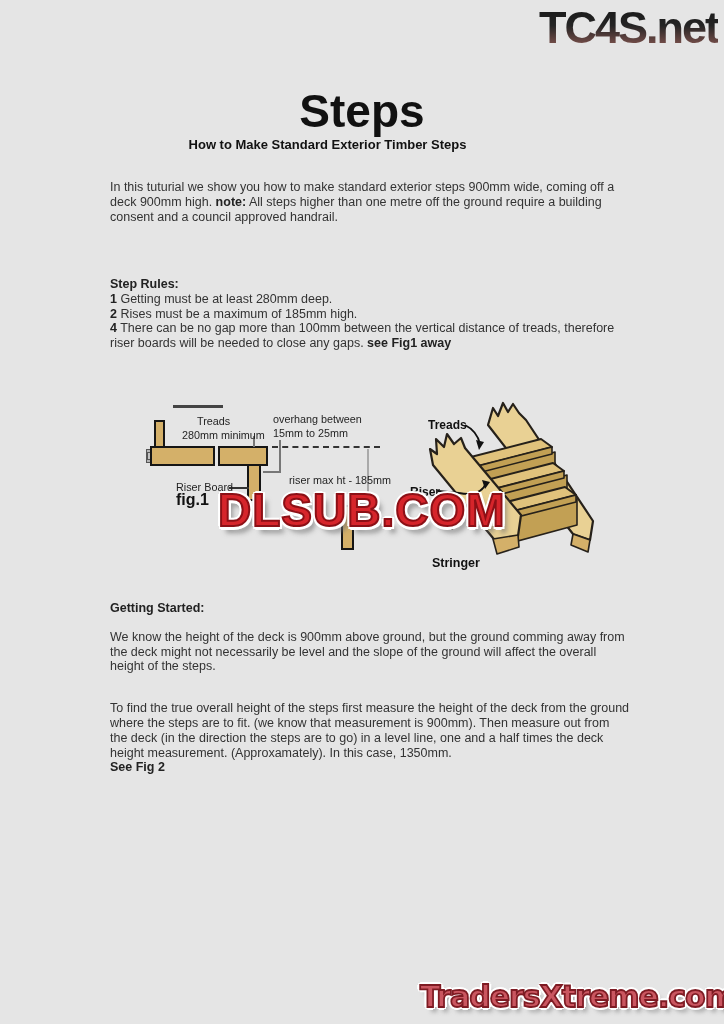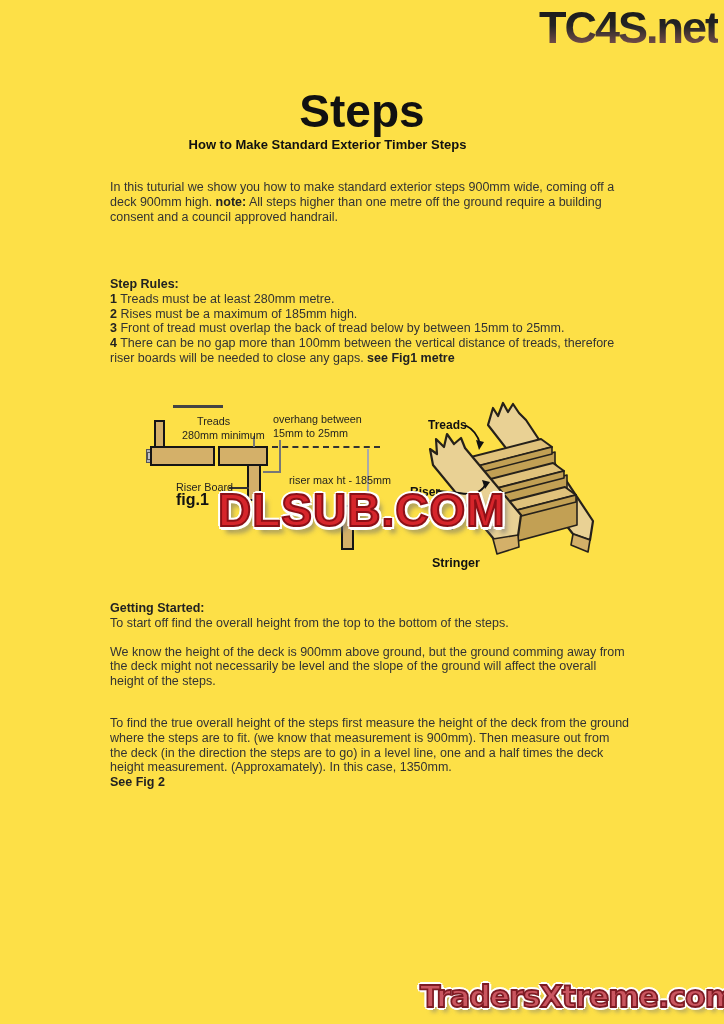--- a/index.html
+++ b/index.html
@@ -1,16 +1,16 @@
 <!DOCTYPE html>
 <html style="--wood: #d4b069; --wood_light: #e0c27c; --wood_lighter: #e9d194; --wood_dark: #c2a054; --watermark_red: #d6252b; --footer_red: #ca5660;"><head>
 <meta charset="utf-8">
 <style>
   html,body{margin:0;padding:0;background:#fff;}
-  #page{position:relative;width:724px;height:1024px;background:#fde047;overflow:hidden;
+  #page{position:relative;width:724px;height:1024px;background:#e5e5e5;overflow:hidden;
         font-family:"Liberation Sans",sans-serif;color:#333;}
   .abs{position:absolute;}
 
   
   #tc4s{top:2px;right:6px;font-weight:bold;font-size:45px;letter-spacing:-2px;
         font-family:"Liberation Sans",sans-serif;color:#222;
         background:linear-gradient(to bottom,#161616 0%,#242424 45%,#6e4a46 78%,#a8837c 100%);
         -webkit-background-clip:text;background-clip:text;-webkit-text-fill-color:transparent;}
 
   
@@ -66,24 +66,23 @@
 
   <div id="title" class="abs">Steps</div>
   <div id="subtitle" class="abs">How to Make Standard Exterior Timber Steps</div>
 
   <div id="intro" class="abs bodytext">
     <div><span>In this tuturial we show you how to make standard exterior steps 900mm wide, coming off a deck 900mm high. </span><b>note:</b><span> All steps higher than one metre off the ground require a building consent and a council approved handrail.</span></div>
   </div>
 
   <div id="steprules" class="abs bodytext">
     <div><b>Step Rules:</b></div>
-    <div><b>1</b><span> Treads must be at least 280mm metre.</span></div>
+    <div><b>1</b><span> Getting must be at least 280mm deep.</span></div>
     <div><b>2</b><span> Rises must be a maximum of 185mm high.</span></div>
-    <div><b>3</b><span> Front of tread must overlap the back of tread below by between 15mm to 25mm.</span></div>
-    <div><b>4</b><span> There can be no gap more than 100mm between the vertical distance of treads, therefore riser boards will be needed to close any gaps. </span><b>see Fig1 metre</b></div>
+    <div><b>4</b><span> There can be no gap more than 100mm between the vertical distance of treads, therefore riser boards will be needed to close any gaps. </span><b>see Fig1 away</b></div>
   </div>
 
   <div class="abs" style="left:173px;top:405px;width:50px;height:3px;background:#444;"></div>
   <div class="abs wood" style="left:154px;top:420px;width:11px;height:46px;"></div>
   <div class="abs" style="left:146px;top:449px;width:7px;height:14px;background:#b5b5b5;border:1px solid #555;box-sizing:border-box;"></div>
   <div class="abs" style="left:147px;top:452px;width:30px;height:8px;background:#c2c2c2;border:1px solid #555;box-sizing:border-box;"></div>
   <div class="abs wood" style="left:150px;top:446px;width:65px;height:20px;"></div>
   <div class="abs wood" style="left:218px;top:446px;width:50px;height:20px;"></div>
   <div class="abs wood" style="left:247px;top:464px;width:14px;height:37px;"></div>
   <div class="abs wood" style="left:341px;top:505px;width:13px;height:45px;"></div>
@@ -131,21 +130,20 @@
     <path class="arrow" d="M47,137 L47,127"></path>
   </svg>
   <div class="abs fig2label" style="left:428px;top:418px;">Treads</div>
   <div class="abs fig2label" style="left:410px;top:485px;">Riser</div>
   <div class="abs fig2label" style="left:432px;top:556px;font-size:12.5px;">Stringer</div>
 
   <div id="dlsub" class="abs">DLSUB.COM</div>
 
   <div id="getting" class="abs bodytext">
     <div><b>Getting Started:</b></div>
-    <div>To start off find the overall height from the top to the bottom of the steps.</div>
     <div style="margin-top:14px;">We know the height of the deck is 900mm above ground, but the ground comming away from the deck might not necessarily be level and the slope of the ground will affect the overall height of the steps.</div>
     <div style="margin-top:27px;">To find the true overall height of the steps first measure the height of the deck from the ground where the steps are to fit. (we know that measurement is 900mm). Then measure out from the deck (in the direction the steps are to go) in a level line, one and a half times the deck height measurement. (Approxamately). In this case, 1350mm.</div>
     <div><b>See Fig 2</b></div>
   </div>
 
   <div id="footerlogo" class="abs">TradersXtreme.com</div>
 
 </div>
 
 </body></html>

